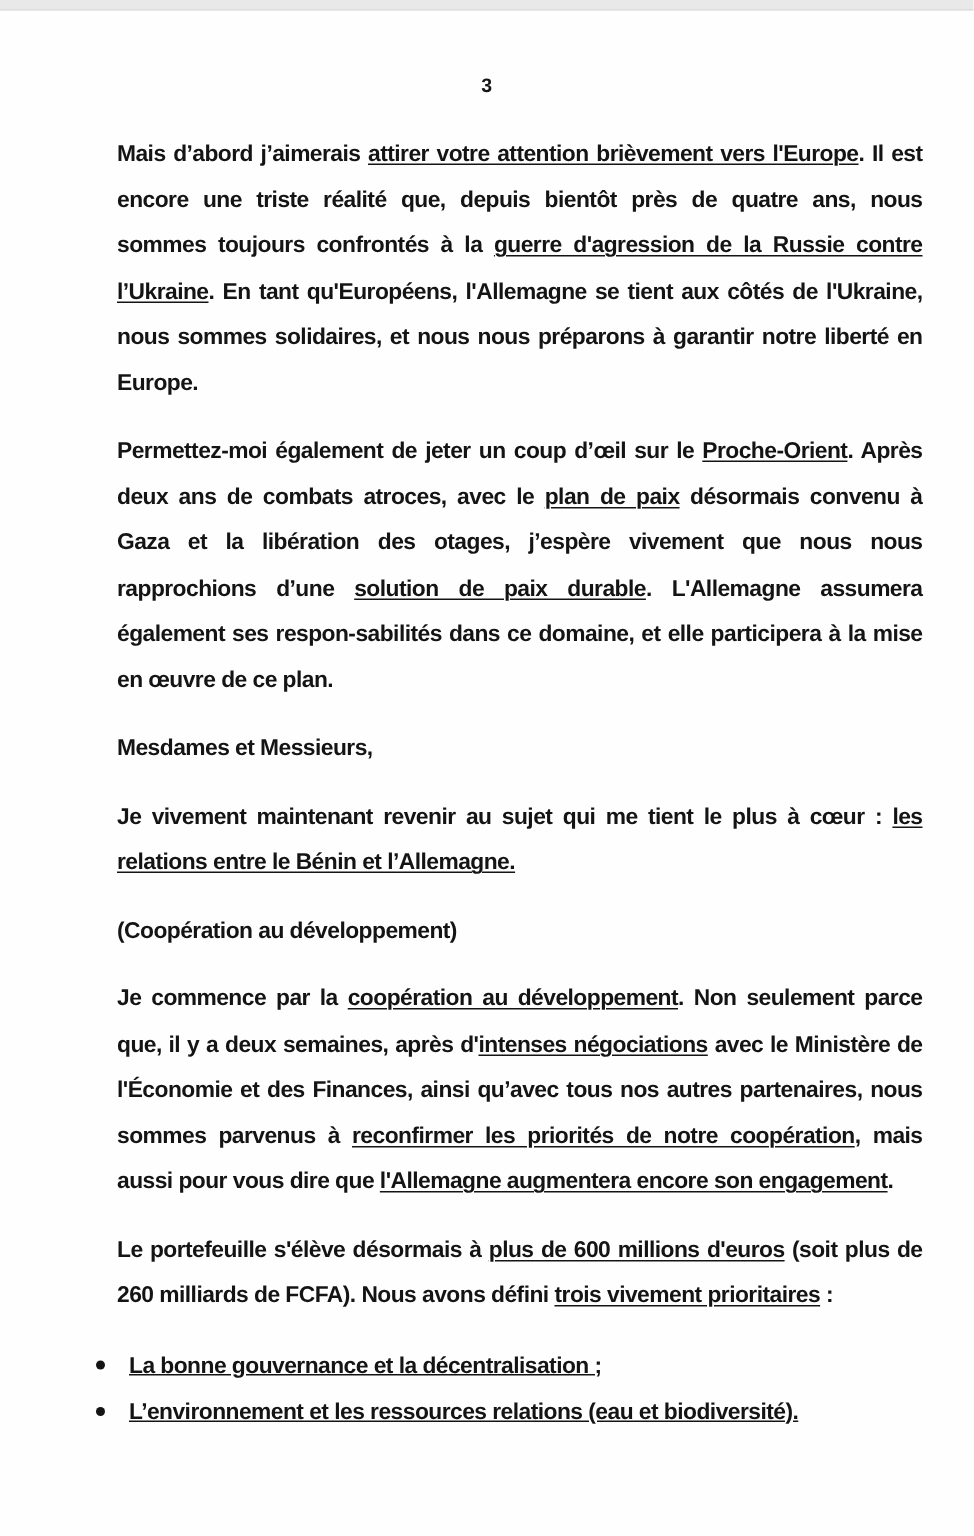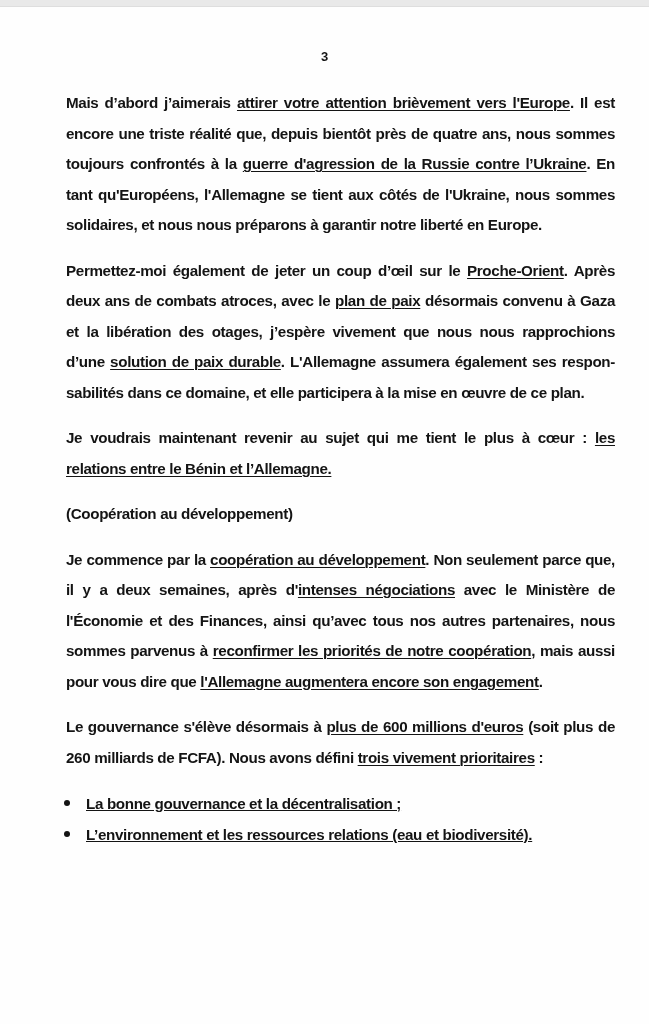--- a/index.html
+++ b/index.html
@@ -16,21 +16,21 @@
   }
   .page-number {
     position: absolute; top: 49px; left: 0; width: 649px;
     text-align: center; font-size: 13px; font-weight: bold;
   }
   .content {
     position: absolute; left: 62px; top: 88px; width: 553px;
     font-size: 15.2px; font-weight: bold; line-height: 30.5px;
     letter-spacing: -0.35px;
   }
-  .content p { margin: 0 0 15px 4px; text-align: justify; }
+  .content p { margin: 0 0 15px 16px; text-align: justify; }
   .u { text-decoration: underline; text-underline-offset: 2px; text-decoration-thickness: 1px; }
   .centered { text-align: left; }
   ul.bullets { list-style: none; margin: 0; padding: 0; text-decoration: underline; }
   ul.bullets li { position: relative; padding-left: 24px; line-height: 31px; }
   ul.bullets li .dot {
     position: absolute; left: 2px; top: 12px; width: 6px; height: 6px;
     background: #141414; border-radius: 50%;
   }
 </style>
 </head>
@@ -39,26 +39,27 @@
 <div class="topbar"></div>
 
 <div class="page-number">3</div>
 
 <div class="content">
 
   <p><span>Mais d’abord j’aimerais </span><span class="u">attirer votre attention brièvement vers l'Europe</span><span>. Il est encore une triste réalité que, depuis bientôt près de quatre ans, nous sommes toujours confrontés à la </span><span class="u">guerre d'agression de la Russie contre l’Ukraine</span><span>. En tant qu'Européens, l'Allemagne se tient aux côtés de l'Ukraine, nous sommes solidaires, et nous nous préparons à garantir notre liberté en Europe.</span></p>
 
   <p><span>Permettez-moi également de jeter un coup d’œil sur le </span><span class="u">Proche-Orient</span><span>. Après deux ans de combats atroces, avec le </span><span class="u">plan de paix</span><span> désormais convenu à Gaza et la libération des otages, j’espère vivement que nous nous rapprochions d’une </span><span class="u">solution de paix durable</span><span>. L'Allemagne assumera également ses respon-sabilités dans ce domaine, et elle participera à la mise en œuvre de ce plan.</span></p>
 
+  <p><span>Mesdames et Messieurs,</span></p>
 
-  <p><span>Je voudrais maintenant revenir au sujet qui me tient le plus à cœur : </span><span class="u">les relations entre le Bénin et l’Allemagne.</span></p>
+  <p><span>Je vivement maintenant revenir au sujet qui me tient le plus à cœur : </span><span class="u">les relations entre le Bénin et l’Allemagne.</span></p>
 
   <p class="centered">(Coopération au développement)</p>
 
   <p><span>Je commence par la </span><span class="u">coopération au développement</span><span>. Non seulement parce que, il y a deux semaines, après d'</span><span class="u">intenses négociations</span><span> avec le Ministère de l'Économie et des Finances, ainsi qu’avec tous nos autres partenaires, nous sommes parvenus à </span><span class="u">reconfirmer les priorités de notre coopération</span><span>, mais aussi pour vous dire que </span><span class="u">l'Allemagne augmentera encore son engagement</span><span>.</span></p>
 
-  <p><span>Le gouvernance s'élève désormais à </span><span class="u">plus de 600 millions d'euros</span><span> (soit plus de 260 milliards de FCFA). Nous avons défini </span><span class="u">trois vivement prioritaires</span><span> :</span></p>
+  <p><span>Le portefeuille s'élève désormais à </span><span class="u">plus de 600 millions d'euros</span><span> (soit plus de 260 milliards de FCFA). Nous avons défini </span><span class="u">trois vivement prioritaires</span><span> :</span></p>
 
   <ul class="bullets">
     <li><span class="dot"></span><span>La bonne gouvernance et la décentralisation ;</span></li>
     <li><span class="dot"></span><span>L’environnement et les ressources relations (eau et biodiversité).</span></li>
   </ul>
 </div>
 
 </body></html>

